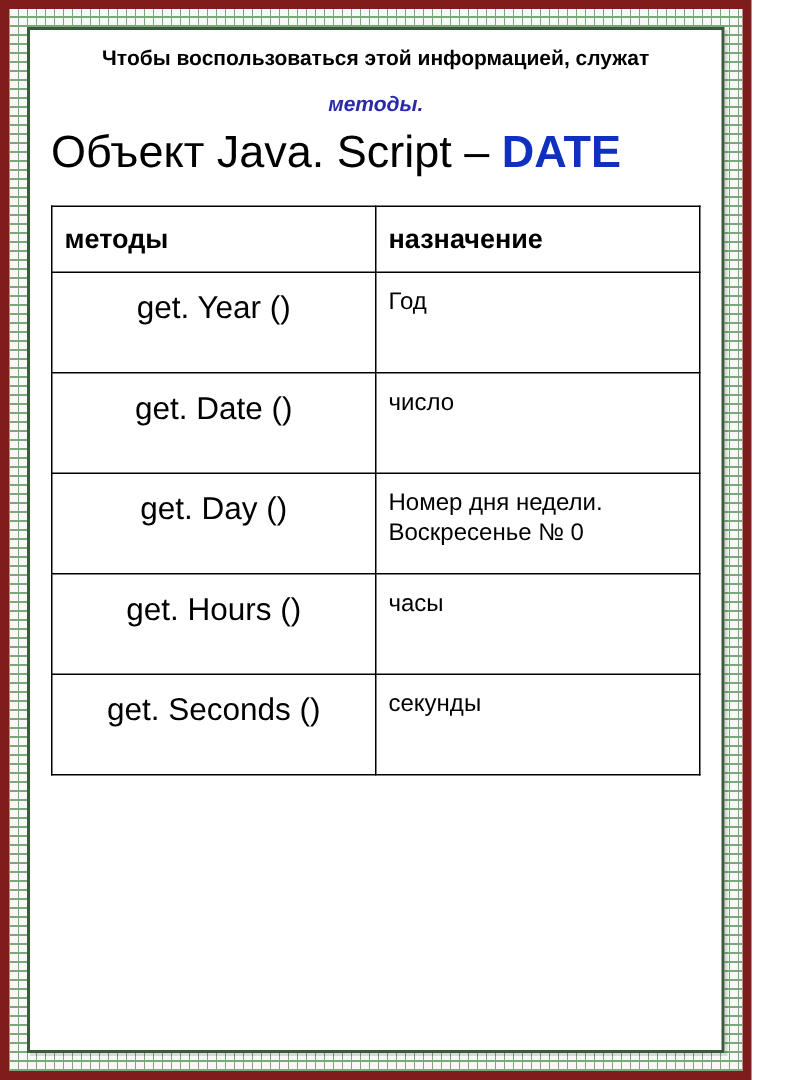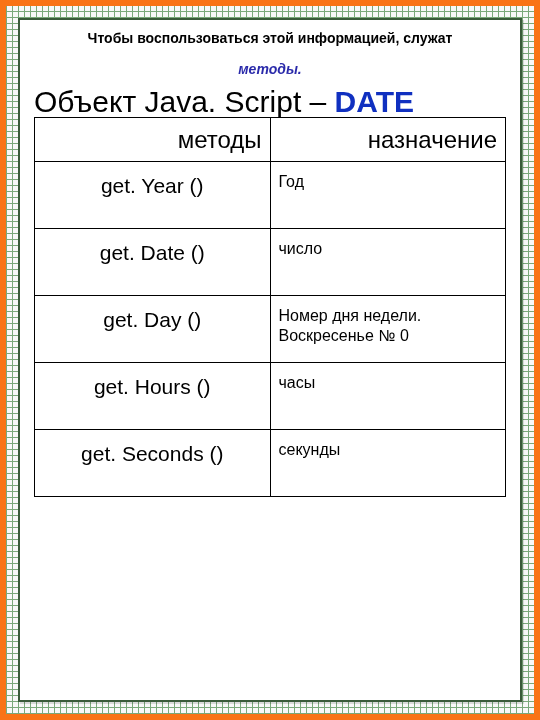--- a/index.html
+++ b/index.html
@@ -4,24 +4,24 @@
   <style>
     * { box-sizing: border-box; margin: 0; padding: 0; }
     body {
       width: 540px;
       height: 720px;
       background: #fff;
       font-family: Arial, Helvetica, sans-serif;
       overflow: hidden;
     }
     .outer {
-      width: 540px;
+      width: 501px;
       height: 720px;
       padding: 6px;
-      background: #f97316;
+      background: #7f1d1d;
     }
     .hatch {
       width: 100%;
       height: 100%;
       padding: 12px;
       background-image:
         repeating-linear-gradient(0deg, #7aa87a 0 1px, transparent 1px 6px),
         repeating-linear-gradient(90deg, #7aa87a 0 1px, transparent 1px 6px);
       background-color: #f8f8f8;
     }
@@ -43,21 +43,21 @@
     .lead-em {
       display: block;
       font-style: italic;
       color: #2a2aaa;
       font-size: 14px;
       margin-top: 14px;
     }
     .title {
       font-size: 30px;
       margin-top: 8px;
-      margin-bottom: 0;
+      margin-bottom: 20px;
       color: #000;
       line-height: 1.05;
     }
     .title .date-word {
       font-weight: bold;
       color: #1030c0;
     }
     table {
       width: 100%;
       border-collapse: collapse;
@@ -71,23 +71,23 @@
       padding: 0;
     }
     
     td.left, th.left { border-right: 1.5px solid #000; }
     
     td.right, th.right { border-right: 1.5px solid #000; }
     
     td.left, th.left { border-left: 1.5px solid #000; }
 
     th {
-      font-size: 24px;
-      font-weight: normal;
-      text-align: right;
+      font-size: 18px;
+      font-weight: bold;
+      text-align: left;
       padding: 6px 8px 6px 8px;
       height: 44px;
       vertical-align: middle;
     }
     td {
       padding: 6px 8px;
       height: 67px;
       vertical-align: top;
     }
     td.left {

